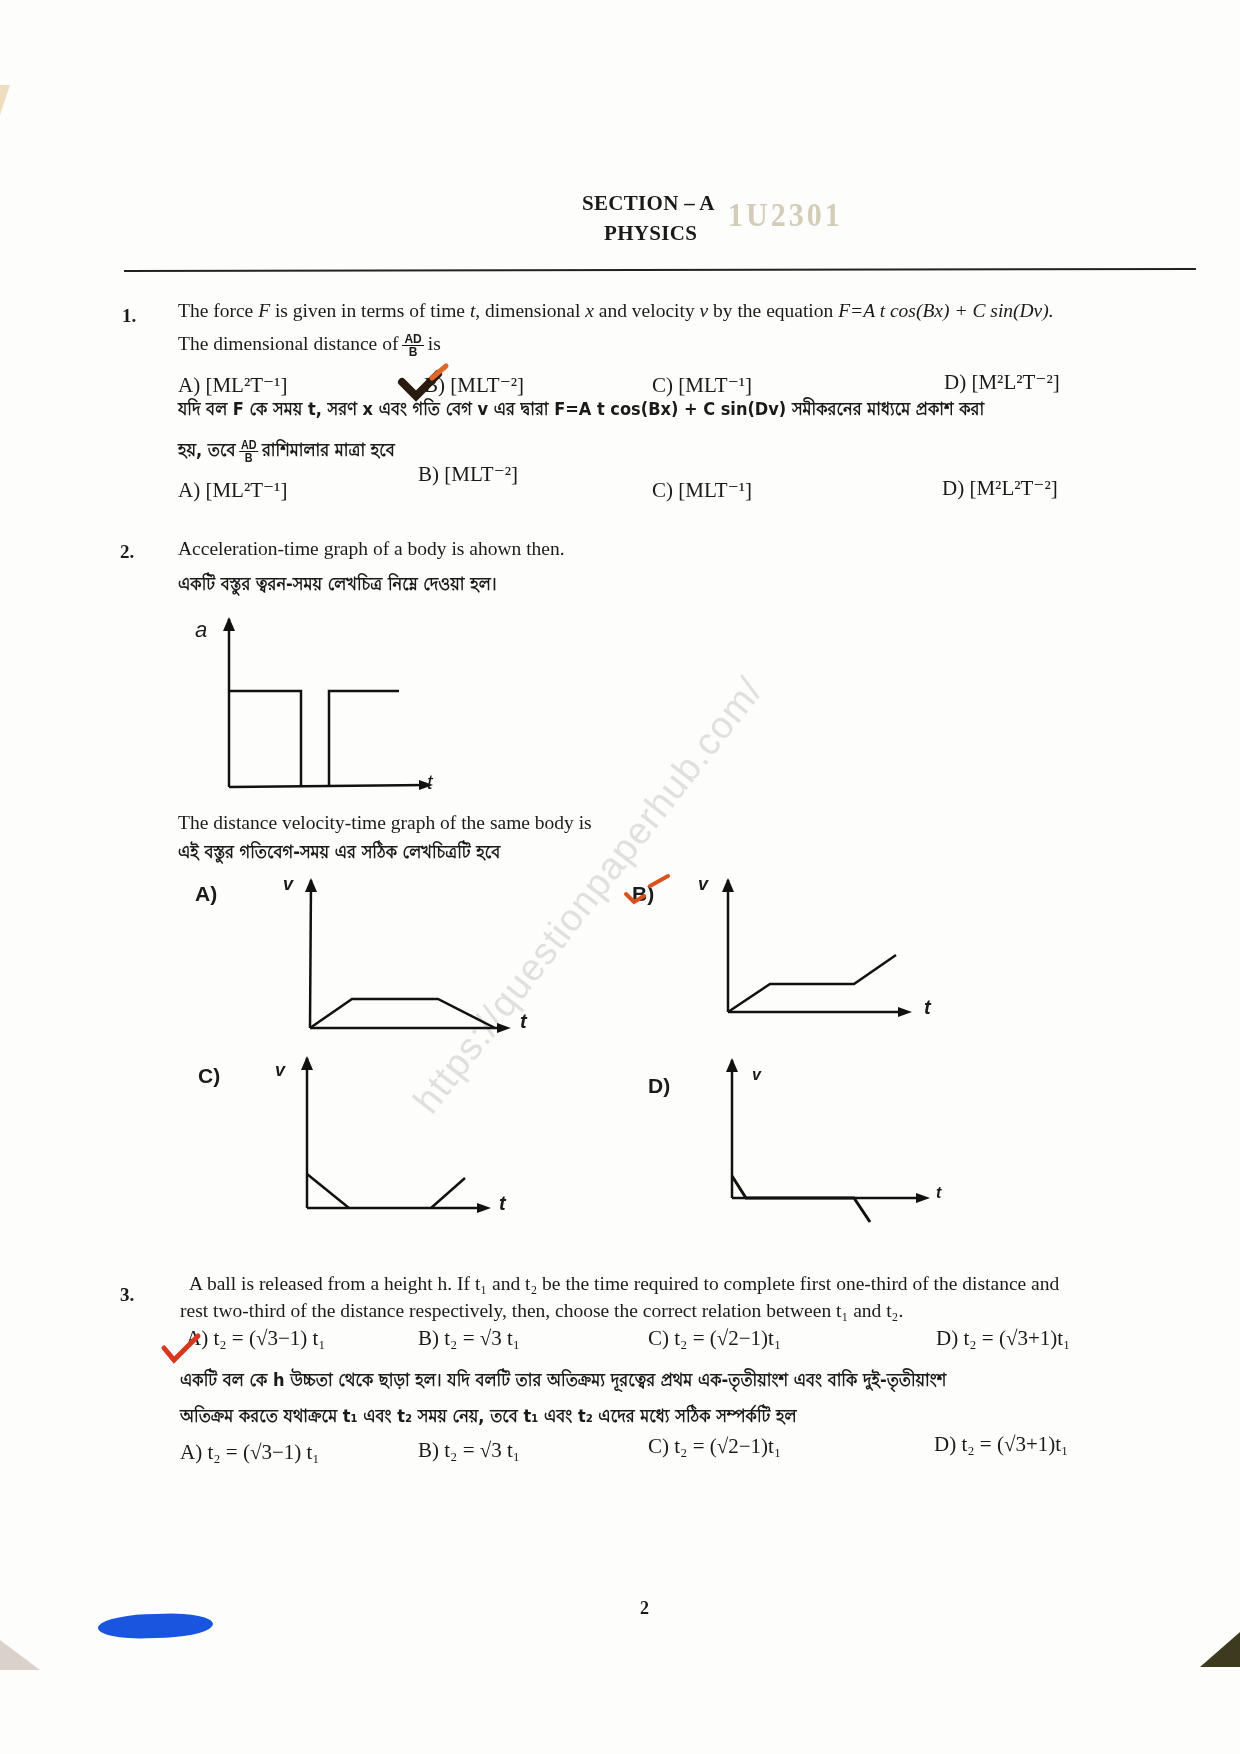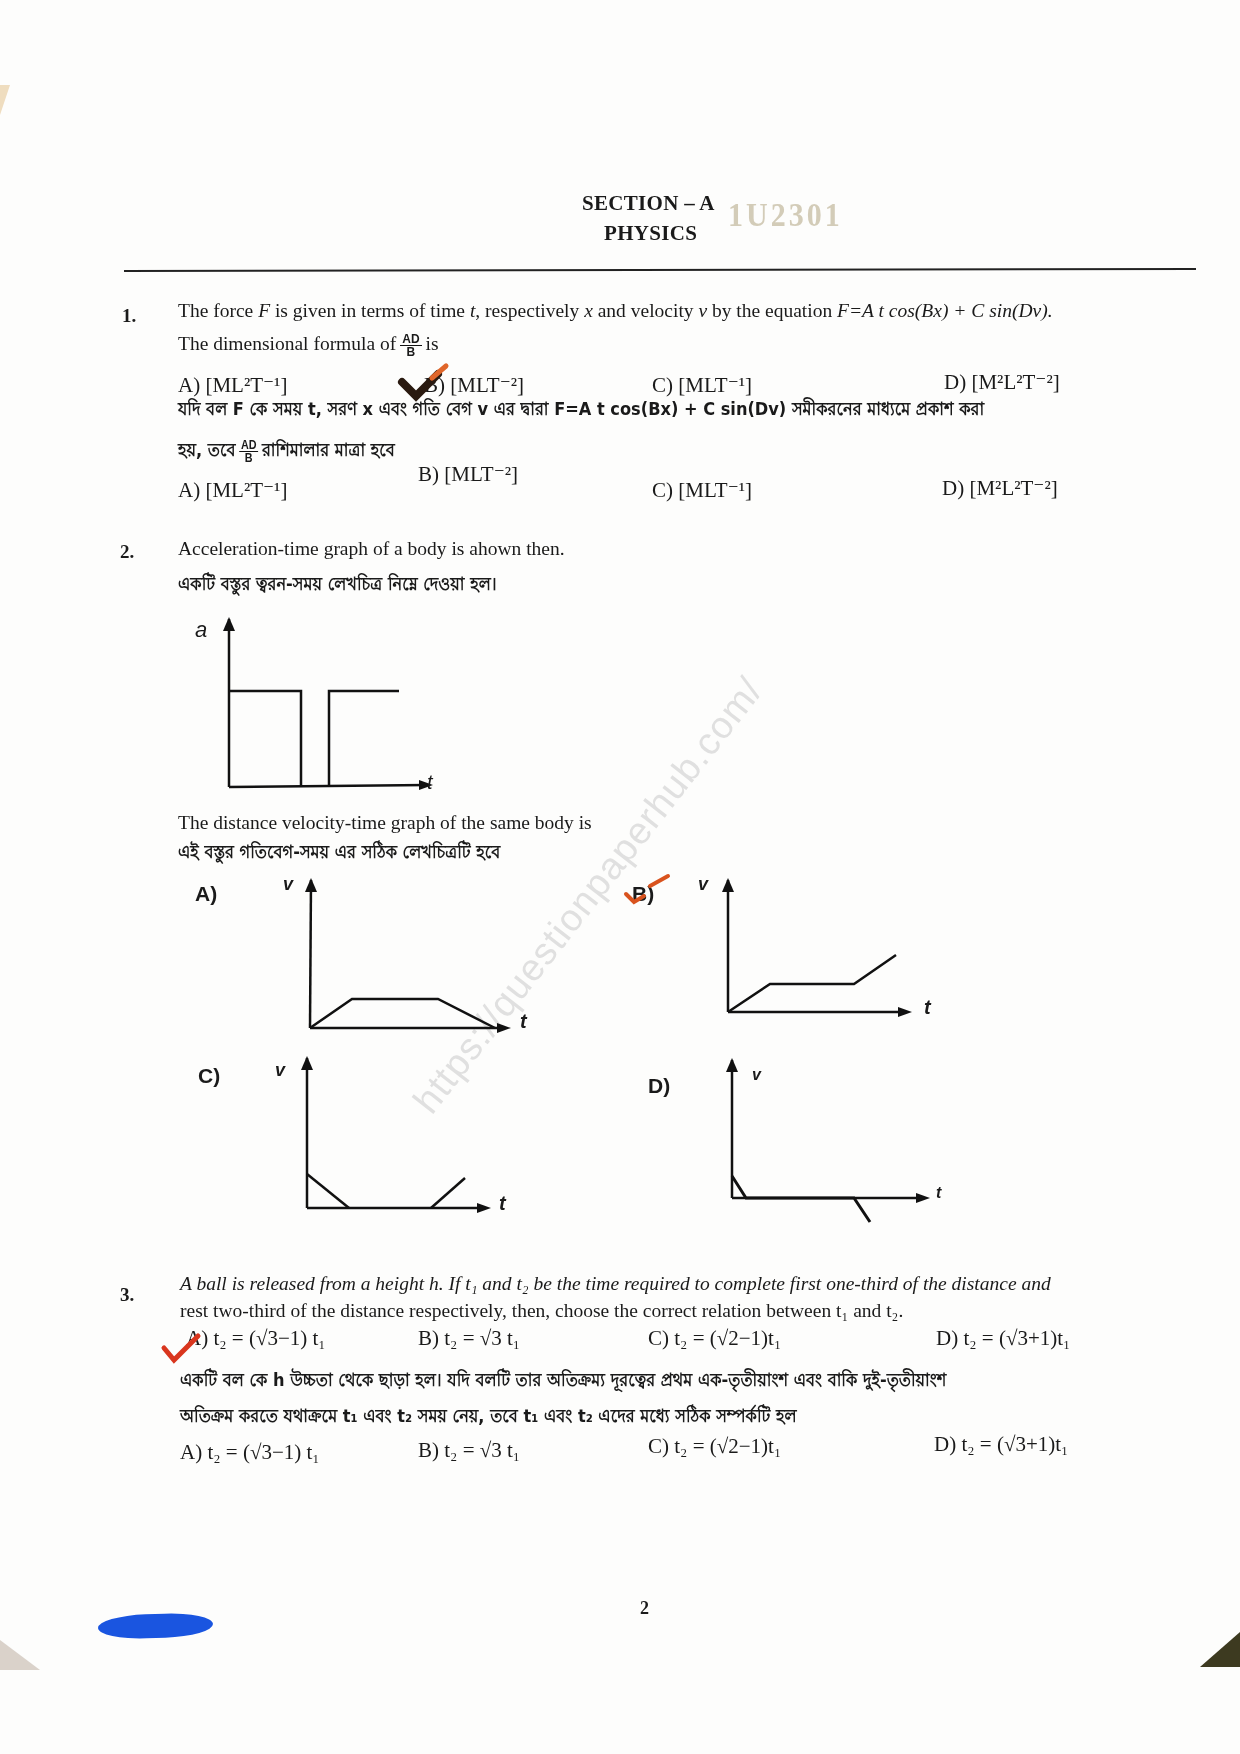--- a/index.html
+++ b/index.html
@@ -38,22 +38,22 @@
 
 <div class="abs hdr" style="left:582px;top:191px;">SECTION – A</div>
 <div class="abs hdr" style="left:604px;top:221px;">PHYSICS</div>
 <div class="abs stamp" style="left:728px;top:198px;">1U2301</div>
 <div class="abs rule"></div>
 
 <div class="abs watermark" style="left:405px;top:1095px;">https://questionpaperhub.com/</div>
 
 <div>
   <div class="abs qnum" style="left:122px;top:305px;">1.</div>
-  <div class="abs txt" style="left:178px;top:300px;"><span>The force </span><i class="v">F</i><span> is given in terms of time </span><i class="v">t</i><span>, respectively </span><i class="v">x</i><span> and velocity </span><i class="v">v</i><span> by the equation </span><i class="v">F=A t cos(Bx) + C sin(Dv).</i></div>
-  <div class="abs txt" style="left:178px;top:333px;"><span>The dimensional formula of</span><span class="frac"><span class="n">AD</span><span class="d">B</span></span><span>is</span></div>
+  <div class="abs txt" style="left:178px;top:300px;"><span>The force </span><i class="v">F</i><span> is given in terms of time </span><i class="v">t</i><span>, dimensional </span><i class="v">x</i><span> and velocity </span><i class="v">v</i><span> by the equation </span><i class="v">F=A t cos(Bx) + C sin(Dv).</i></div>
+  <div class="abs txt" style="left:178px;top:333px;"><span>The dimensional distance of</span><span class="frac"><span class="n">AD</span><span class="d">B</span></span><span>is</span></div>
 
   <div class="abs opt" style="left:178px;top:373px;"><span>A)</span> <span>[ML²T⁻¹]</span></div>
   <div class="abs opt" style="left:424px;top:373px;"><span>B)</span> <span>[MLT⁻²]</span></div>
   <div class="abs opt" style="left:652px;top:373px;"><span>C)</span> <span>[MLT⁻¹]</span></div>
   <div class="abs opt" style="left:944px;top:370px;"><span>D)</span> <span>[M²L²T⁻²]</span></div>
   <svg class="abs" style="left:398px;top:362px;" width="60" height="40">
     <path d="M4 20 L18 34 L40 12" stroke="#2a1a10" stroke-width="8" fill="none" stroke-linecap="round"></path>
     <path d="M34 16 L48 4" stroke="#e0662a" stroke-width="5" fill="none" stroke-linecap="round"></path>
   </svg>
 
@@ -140,21 +140,21 @@
       <line x1="84" y1="140" x2="276" y2="140" stroke="#111" stroke-width="2.5"></line>
       <polygon points="268,135 282,140 268,145" fill="#111"></polygon>
       <polyline points="84,118 98,140 206,140 222,164" stroke="#111" stroke-width="3" fill="none"></polyline>
     </svg>
     <span class="abs" style="left:288px;top:126px;font-family:'Liberation Sans',sans-serif;font-style:italic;font-weight:bold;font-size:16px;">t</span>
   </div>
 </div>
 
 <div>
   <div class="abs qnum" style="left:120px;top:1284px;">3.</div>
-  <div class="abs txt" style="left:180px;top:1273px;font-style:italic;">A ball is released from a height h. If t₁ and t₂ be the time required to complete first one-third of the distance and</div>
+  <div class="abs txt" style="left:189px;top:1273px;">A ball is released from a height h. If t₁ and t₂ be the time required to complete first one-third of the distance and</div>
   <div class="abs txt" style="left:180px;top:1300px;">rest two-third of the distance respectively, then, choose the correct relation between t₁ and t₂.</div>
 
   <div class="abs opt" style="left:186px;top:1326px;"><span>A)</span> <span>t₂ = (√3−1) t₁</span></div>
   <svg class="abs" style="left:160px;top:1330px;" width="60" height="40">
     <path d="M4 18 L14 30 L38 6" stroke="#d9361e" stroke-width="5" fill="none" stroke-linecap="round"></path>
   </svg>
   <div class="abs opt" style="left:418px;top:1326px;"><span>B)</span> <span>t₂ = √3 t₁</span></div>
   <div class="abs opt" style="left:648px;top:1326px;"><span>C)</span> <span>t₂ = (√2−1)t₁</span></div>
   <div class="abs opt" style="left:936px;top:1326px;"><span>D)</span> <span>t₂ = (√3+1)t₁</span></div>
 

